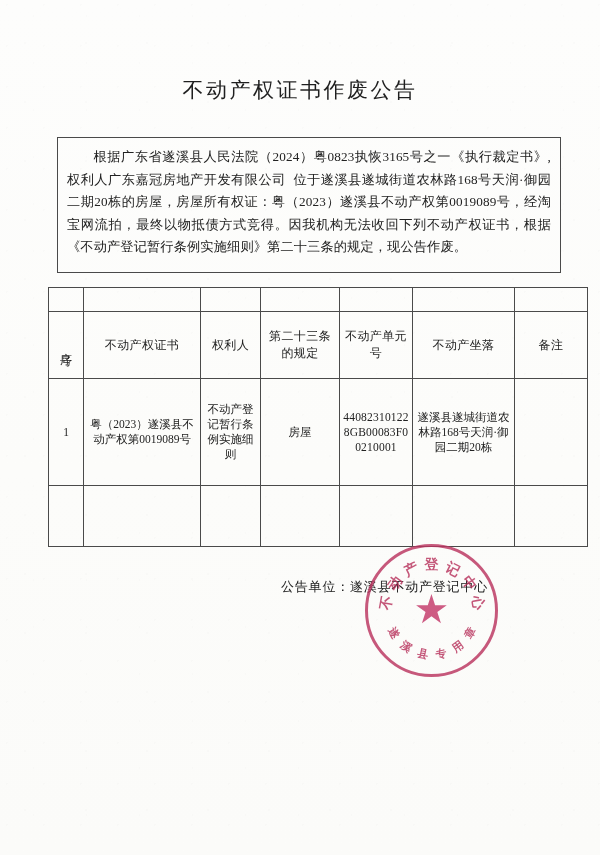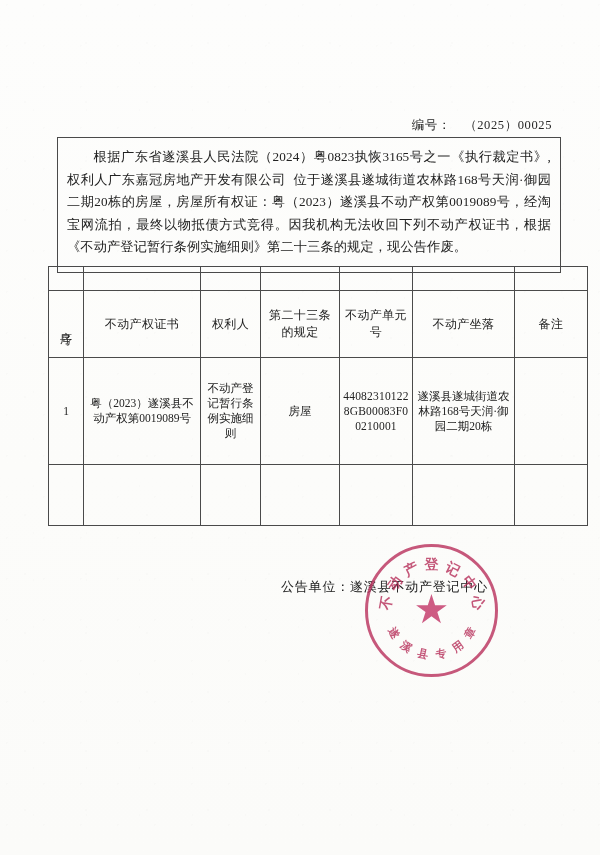--- a/index.html
+++ b/index.html
@@ -63,21 +63,21 @@
     line-height: 22.5px;
     text-indent: 2em;
     text-align: justify;
     letter-spacing: 0.15px;
     color: #222;
     white-space: pre-wrap;
   }
   table.grid {
     position: absolute;
     left: 48px;
-    top: 266px;
+    top: 287px;
     width: 504px;
     border-collapse: collapse;
     table-layout: fixed;
   }
   table.grid td, table.grid th {
     border: 1px solid #4a4a4a;
     font-weight: normal;
     font-size: 11.5px;
     text-align: center;
     vertical-align: middle;
@@ -171,22 +171,22 @@
     left: 0; top: 0;
     width: 127px; height: 127px;
   }
   .seal-arc-bottom span { font-size: 11px; }
 </style>
 </head>
 <body>
 
 <div class="page">
 
-
-  <div class="doc-number">编号：　（2025）00025</div>
+  <div class="doc-title">不动产权证书作废公告</div>
+
 
   <div class="body-box">
     <div class="body-text">根据广东省遂溪县人民法院（2024）粤0823执恢3165号之一《执行裁定书》,权利人广东嘉冠房地产开发有限公司  位于遂溪县遂城街道农林路168号天润·御园二期20栋的房屋，房屋所有权证：粤（2023）遂溪县不动产权第0019089号，经淘宝网流拍，最终以物抵债方式竞得。因我机构无法收回下列不动产权证书，根据《不动产登记暂行条例实施细则》第二十三条的规定，现公告作废。</div>
   </div>
 
   <table class="grid">
     <tbody>
       <tr class="spacer-row">
         <td class="c-seq"></td>
         <td class="c-cert"></td>

